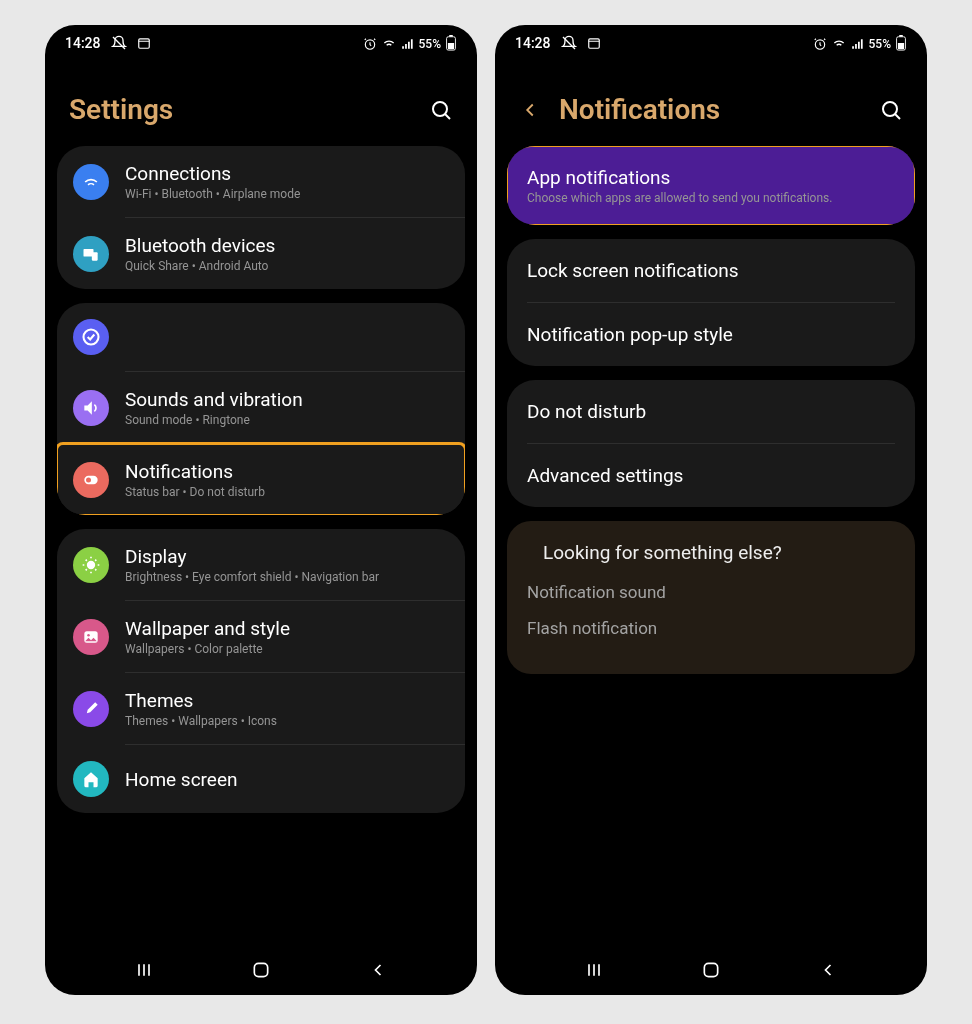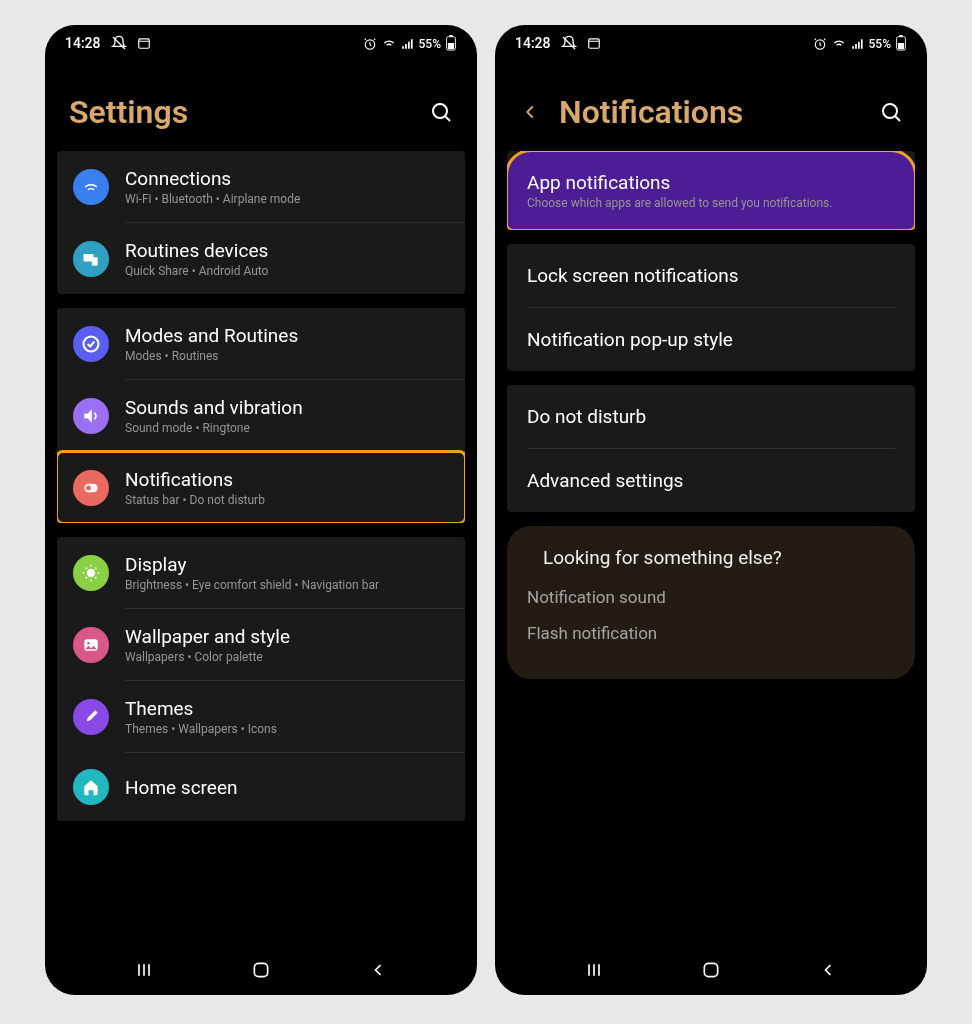--- a/index.html
+++ b/index.html
@@ -41,33 +41,33 @@
     padding: 38px 24px 20px;
   }
   .header-with-back {
     display: flex;
     align-items: center;
     gap: 18px;
     padding: 38px 24px 20px;
   }
   .page-title {
     color: #d9a86c;
-    font-size: 32px;
+    font-size: 28px;
     font-weight: 600;
     flex: 1;
   }
   .icon-btn {
     color: #fff;
     display: flex;
     align-items: center;
   }
   .content { flex: 1; overflow: hidden; padding: 0 12px; }
   .card {
     background: #1a1a1a;
-    border-radius: 4px;
+    border-radius: 28px;
     margin-bottom: 14px;
     overflow: hidden;
   }
   .setting-row {
     display: flex;
     align-items: center;
     padding: 16px 16px;
     gap: 16px;
     position: relative;
   }
@@ -206,37 +206,33 @@
       </div>
       <div class="divider"></div>
       <div class="setting-row">
         <div class="row-icon ic-cyan">
           <svg width="20" height="20" viewBox="0 0 24 24" fill="#fff">
               <rect x="3" y="6" width="12" height="9" rx="1"></rect>
               <rect x="13" y="10" width="7" height="10" rx="1"></rect>
             </svg>
         </div>
         <div class="row-text">
-          <div class="row-title">Routines devices</div>
+          <div class="row-title">Bluetooth devices</div>
           <div class="row-sub">Quick Share  •  Android Auto</div>
         </div>
       </div>
     </div>
 
     <div class="card">
       <div class="setting-row">
         <div class="row-icon ic-indigo">
           <svg width="20" height="20" viewBox="0 0 24 24" fill="none" stroke="#fff" stroke-width="2.5">
               <circle cx="12" cy="12" r="9"></circle>
               <path d="M8 12l3 3 5-6"></path>
             </svg>
-        </div>
-        <div class="row-text">
-          <div class="row-title">Modes and Routines</div>
-          <div class="row-sub">Modes  •  Routines</div>
         </div>
       </div>
       <div class="divider"></div>
       <div class="setting-row">
         <div class="row-icon ic-violet">
           <svg width="20" height="20" viewBox="0 0 24 24" fill="#fff">
               <path d="M4 9v6h4l5 5V4L8 9H4z"></path>
               <path d="M16 8a5 5 0 0 1 0 8" fill="none" stroke="#fff" stroke-width="2"></path>
             </svg>
         </div>

